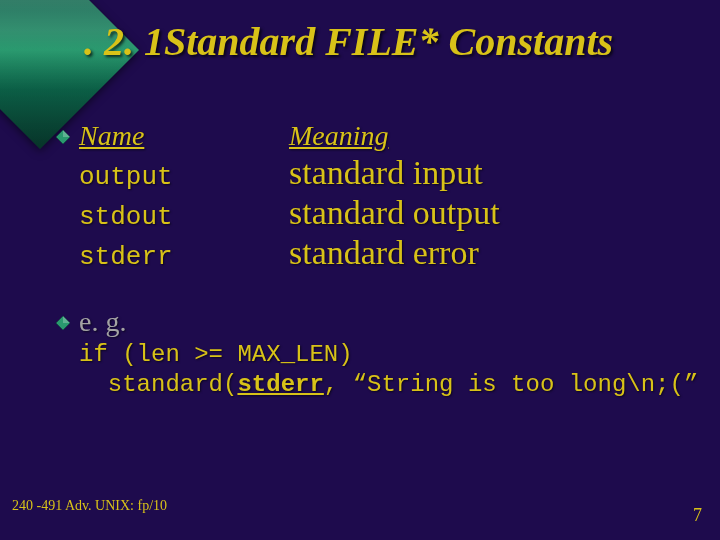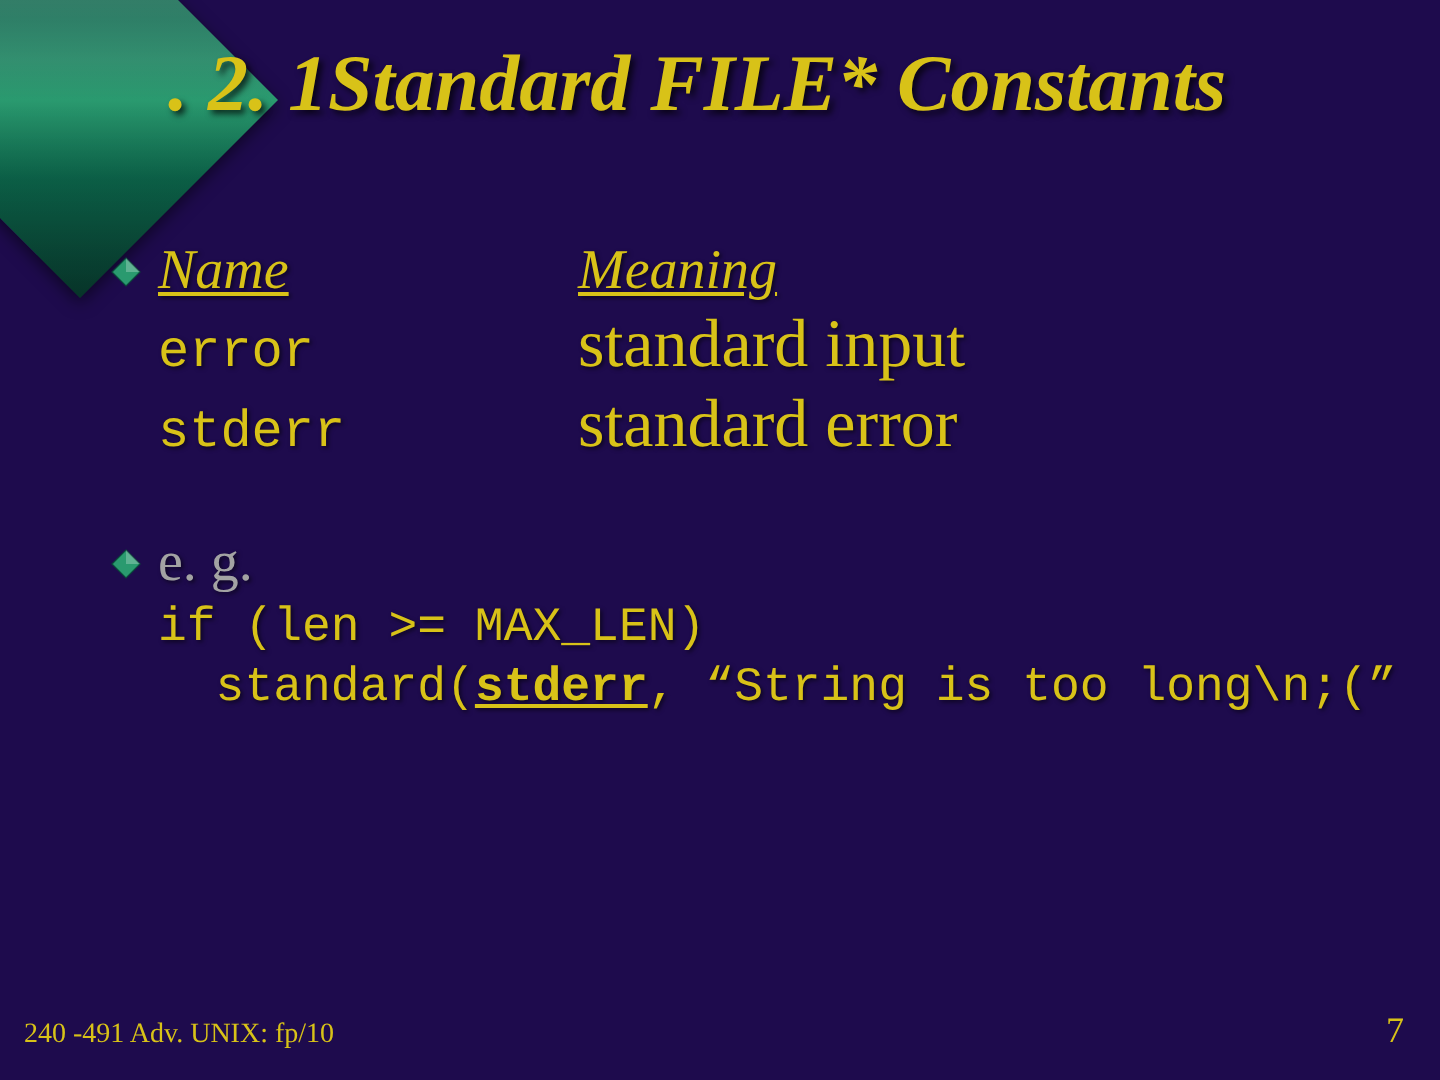--- a/index.html
+++ b/index.html
@@ -101,21 +101,21 @@
     line-height: 1.25;
     white-space: pre;
   }
   .code-block .kw {
     font-weight: bold;
     text-decoration: underline;
   }
   .footer-left {
     position: absolute;
     left: 12px;
-    bottom: 14px;
+    bottom: 26px;
     color: #d8c218;
     font-size: 14px;
   }
   .footer-right {
     position: absolute;
     right: 18px;
     bottom: 14px;
     color: #d8c218;
     font-size: 18px;
   }
@@ -139,24 +139,29 @@
           <polygon points="8,1 15,8 8,15 1,8" fill="#2a9a6f" stroke="#0a4a3a" stroke-width="0.6"></polygon>
           <polygon points="8,1 15,8 8,8" fill="rgba(255,255,255,0.25)"></polygon>
         </svg>
     </div>
     <div class="col-left"><span class="header-label">Name</span></div>
     <div class="col-right"><span class="header-label">Meaning</span></div>
   </div>
 
   <div class="row">
     <div class="spacer-bullet"></div>
-    <div class="col-left"><span class="mono">error</span></div>
+    <div class="col-left"><span class="mono">output</span></div>
     <div class="col-right"><span class="meaning">standard input</span></div>
   </div>
 
+  <div class="row">
+    <div class="spacer-bullet"></div>
+    <div class="col-left"><span class="mono">stdout</span></div>
+    <div class="col-right"><span class="meaning">standard output</span></div>
+  </div>
 
   <div class="row">
     <div class="spacer-bullet"></div>
     <div class="col-left"><span class="mono">stderr</span></div>
     <div class="col-right"><span class="meaning">standard error</span></div>
   </div>
 
   <div class="eg-block">
     <div class="row">
       <div class="bullet">

